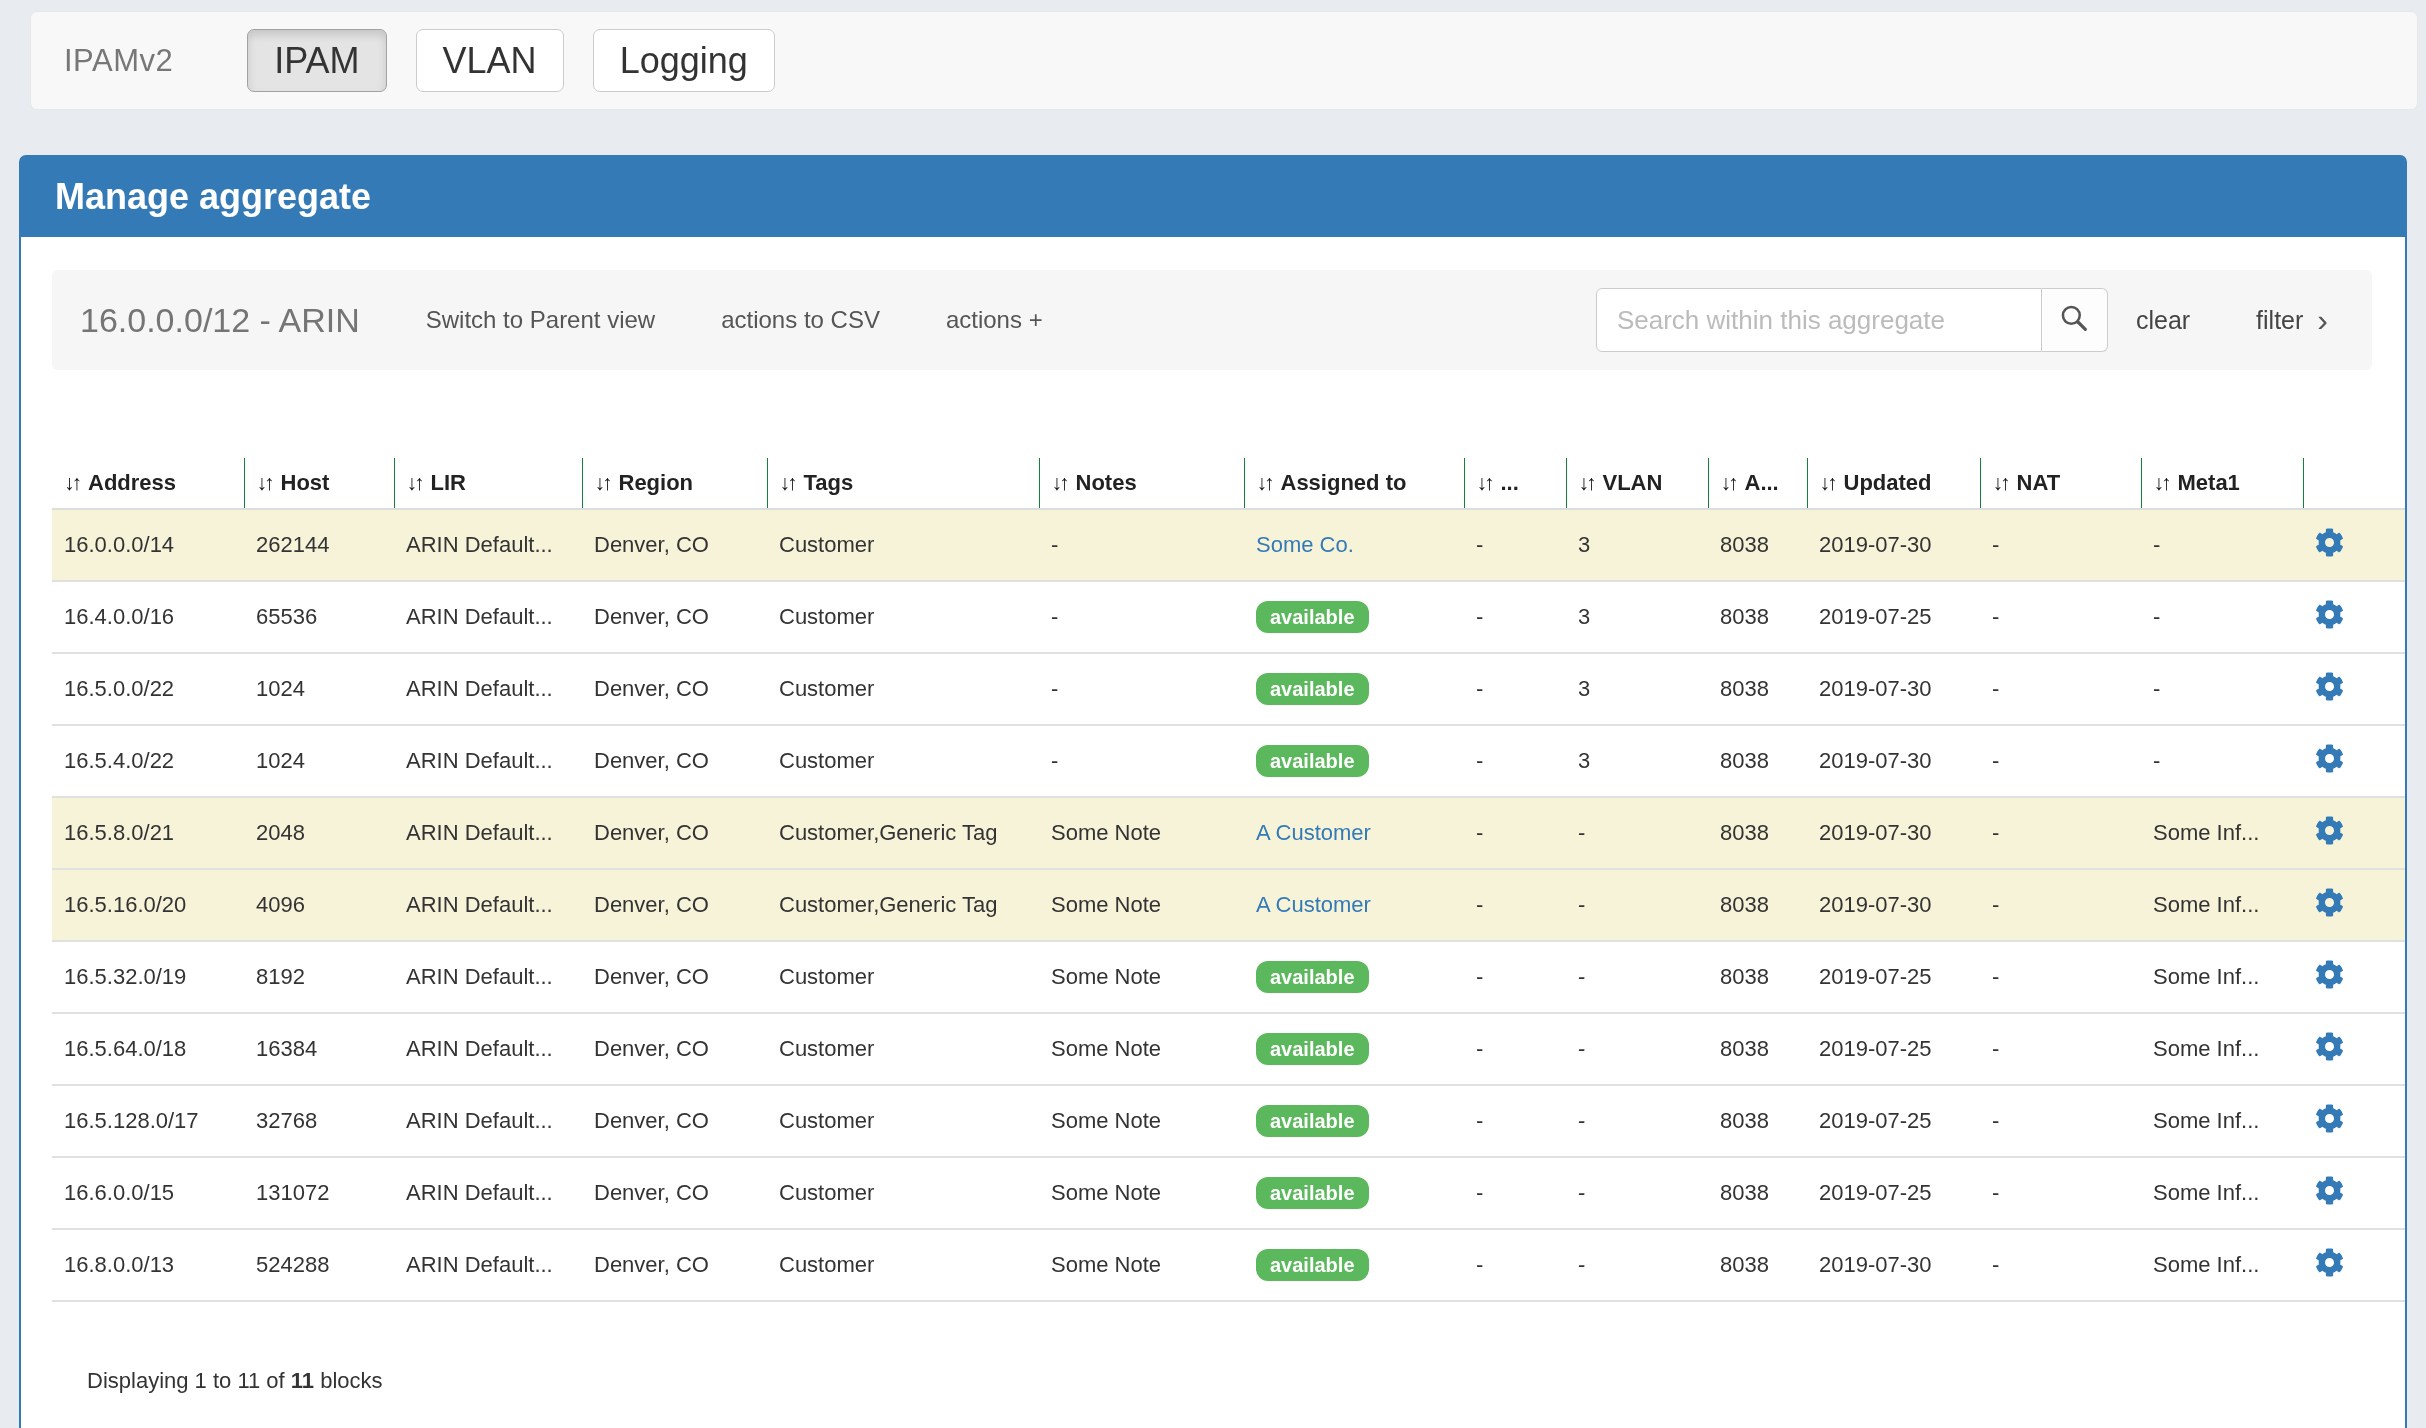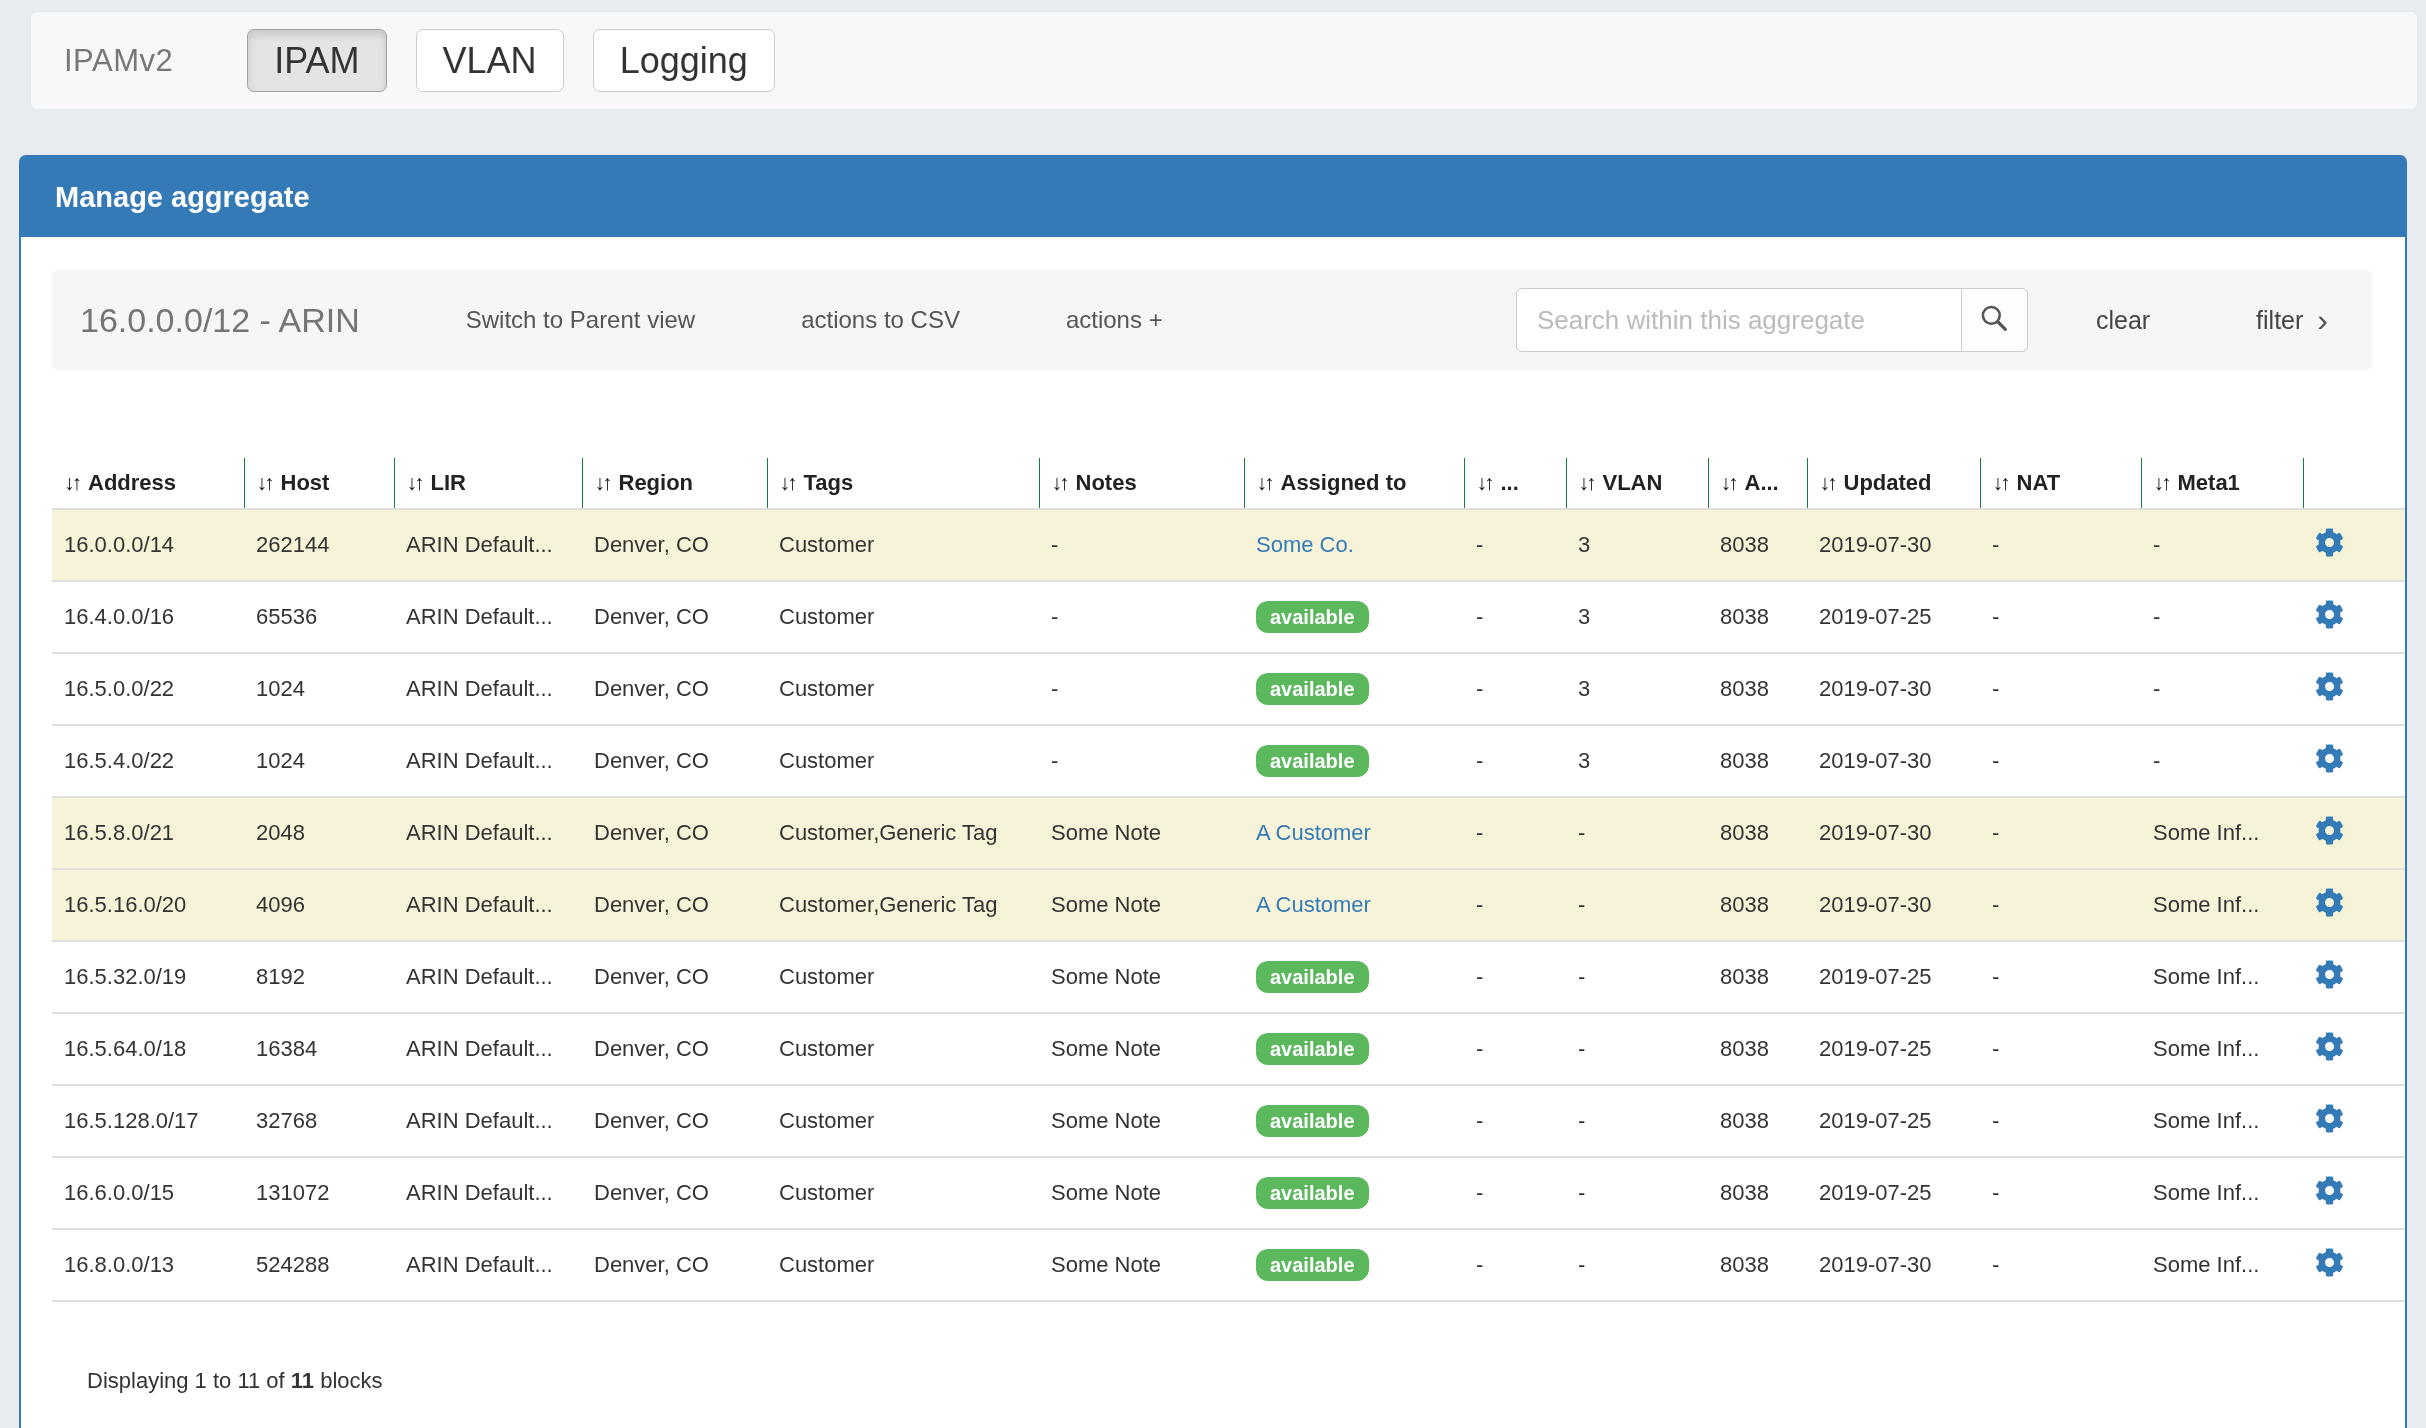--- a/index.html
+++ b/index.html
@@ -16,26 +16,26 @@
     border:1px solid #ccc;border-radius:7px;cursor:pointer;}
   .nav-btn.first{margin-left:74px;}
   .nav-btn.active{background:#e4e4e4;border-color:#a2a2a2;
     box-shadow:inset 0 5px 9px rgba(0,0,0,.13);}
 
   
   .card{position:absolute;left:19px;top:155px;width:2388px;height:1280px;box-sizing:border-box;
     background:#fff;border:2px solid #337ab7;border-bottom:none;border-radius:7px 7px 0 0;}
   .card-header{height:80px;background:#337ab7;border-radius:4px 4px 0 0;
     display:flex;align-items:center;padding:0 34px;}
-  .card-title{color:#fff;font-size:29px;font-weight:700;}
+  .card-title{color:#fff;font-size:36px;font-weight:700;}
   .card-body{padding:33px 0 0 31px;}
 
   
   .well{height:100px;box-sizing:border-box;background:#f6f6f6;border-radius:6px;
-    display:flex;align-items:center;padding:0 28px;margin-right:33px;gap:40px;}
+    display:flex;align-items:center;padding:0 28px;margin-right:33px;}
   .agg-title{font-size:34px;color:#757575;white-space:nowrap;}
   .tool-link{margin-left:66px;font-size:24px;color:#555;text-decoration:none;white-space:nowrap;cursor:pointer;}
   .search-group{margin-left:auto;display:flex;height:64px;}
   .search-input{width:446px;box-sizing:border-box;height:64px;border:1px solid #ccc;
     border-radius:6px 0 0 6px;padding:0 20px;font-size:26px;color:#555;background:#fff;outline:none;
     font-family:"Liberation Sans","DejaVu Sans",sans-serif;}
   .search-input::placeholder{color:#bbb;}
   .search-btn{width:66px;box-sizing:border-box;border:1px solid #ccc;border-left:none;
     border-radius:0 6px 6px 0;background:#fdfdfd;display:flex;align-items:center;justify-content:center;cursor:pointer;}
   .clear-link{margin-left:28px;font-size:25px;color:#444;text-decoration:none;cursor:pointer;}

